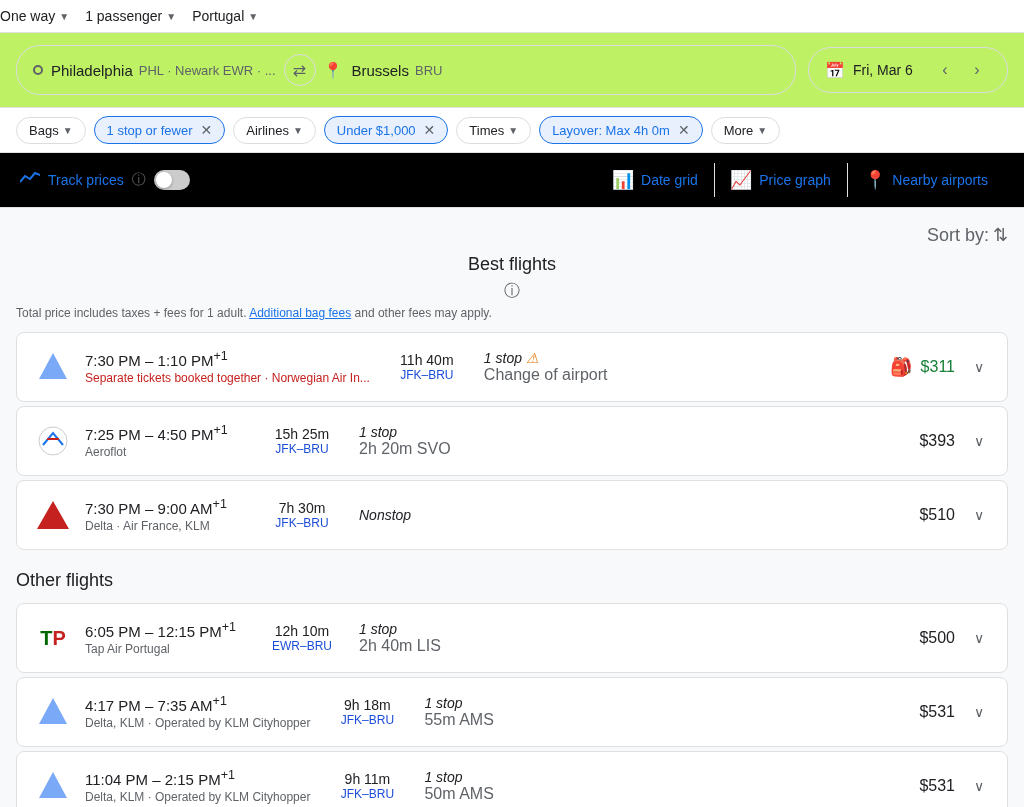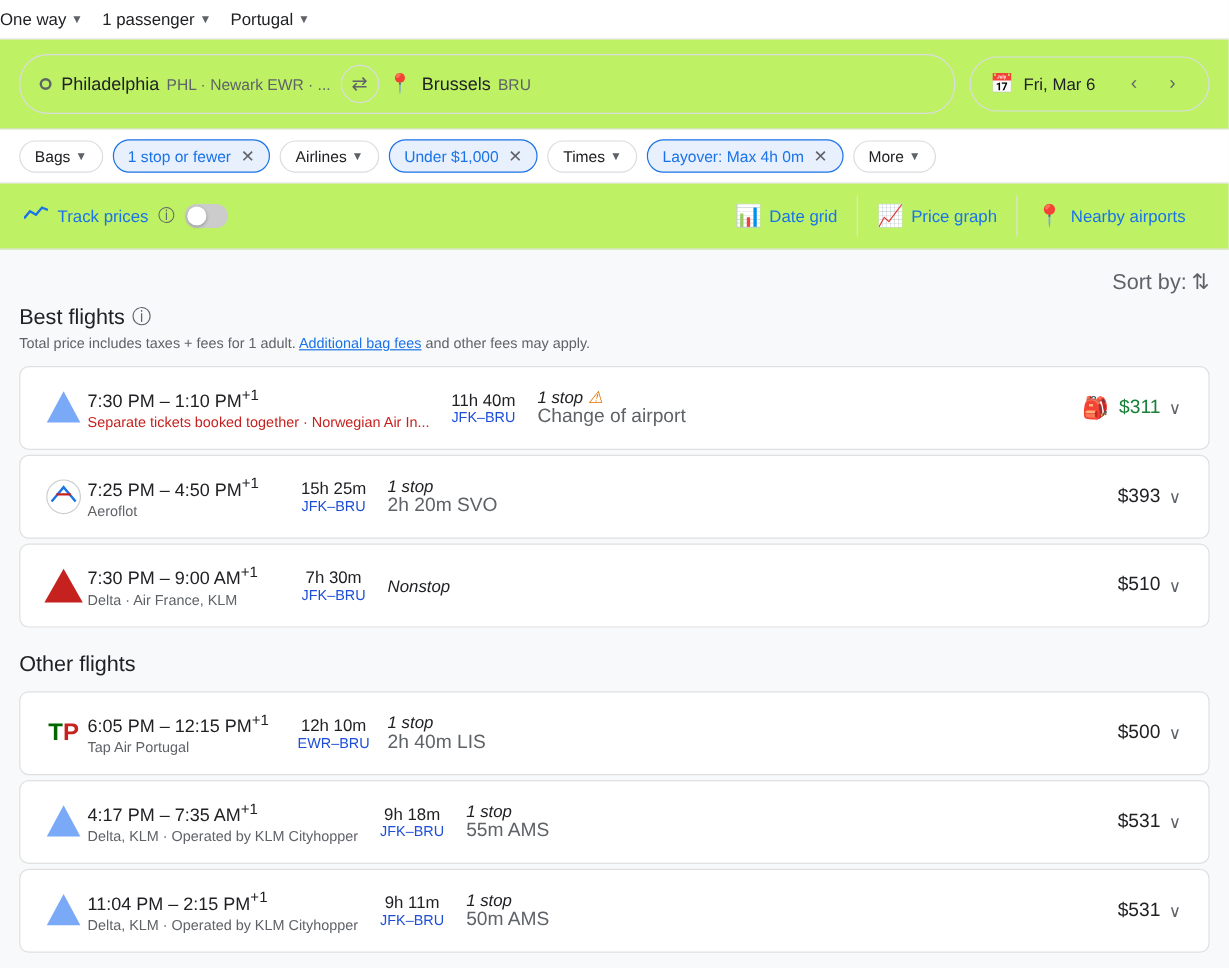--- a/index.html
+++ b/index.html
@@ -20,39 +20,39 @@
     .cal-icon { color: #1a73e8; font-size: 16px; }
     .date-nav { display: flex; gap: 4px; margin-left: auto; }
     .date-nav-btn { width: 28px; height: 28px; border: none; background: none; cursor: pointer; color: #5f6368; font-size: 16px; display: flex; align-items: center; justify-content: center; border-radius: 50%; }
 
     .filters-bar { background: #fff; padding: 8px 16px; display: flex; align-items: center; gap: 8px; flex-wrap: wrap; border-bottom: 1px solid #e0e0e0; }
     .filter-chip { display: flex; align-items: center; gap: 4px; border: 1px solid #dadce0; border-radius: 16px; padding: 5px 12px; cursor: pointer; font-size: 13px; color: #202124; background: #fff; white-space: nowrap; }
     .filter-chip.active { background: #e8f0fe; border-color: #1a73e8; color: #1a73e8; }
     .filter-chip .x-btn { margin-left: 4px; color: #5f6368; font-size: 14px; cursor: pointer; }
     .filter-chip .chevron { color: #5f6368; font-size: 10px; }
 
-    .tools-bar { background: #bef264; padding: 10px 20px; display: flex; align-items: center; justify-content: space-between; border-bottom: 1px solid #e0e0e0; }
+    .tools-bar { background: #000000; padding: 10px 20px; display: flex; align-items: center; justify-content: space-between; border-bottom: 1px solid #e0e0e0; }
     .track-prices { display: flex; align-items: center; gap: 8px; color: #1a73e8; font-size: 14px; }
     .track-icon { color: #1a73e8; font-size: 16px; }
     .info-icon { color: #5f6368; font-size: 14px; cursor: pointer; }
     .toggle { width: 36px; height: 20px; background: #ccc; border-radius: 10px; cursor: pointer; position: relative; }
     .toggle-knob { width: 16px; height: 16px; background: #fff; border-radius: 50%; position: absolute; top: 2px; left: 2px; box-shadow: 0 1px 3px rgba(0,0,0,0.3); }
     .view-options { display: flex; align-items: center; gap: 0; }
     .view-option { display: flex; align-items: center; gap: 6px; padding: 6px 16px; cursor: pointer; color: #1a73e8; font-size: 14px; border-left: 1px solid #e0e0e0; }
     .view-option:first-child { border-left: none; }
     .view-option-icon { font-size: 18px; }
 
     .main-content { padding: 16px; max-width: 1024px; margin: 0 auto; }
-    .section-title { font-size: 18px; font-weight: 500; color: #202124; margin-bottom: 4px; display: flex; align-items: center; gap: 6px; }
+    .section-title { font-size: 18px; font-weight: 500; color: #202124; margin-bottom: 4px; display: flex; align-items: center; gap: 6px; flex-direction: column; }
     .section-subtitle { font-size: 12px; color: #5f6368; margin-bottom: 12px; }
     .section-subtitle a { color: #1a73e8; text-decoration: underline; }
     .sort-bar { display: flex; justify-content: flex-end; align-items: center; gap: 4px; margin-bottom: 8px; font-size: 18px; color: #5f6368; }
     .sort-icon { cursor: pointer; }
 
-    .flight-card { background: #fff; border: 1px solid #e0e0e0; border-radius: 8px; margin-bottom: 4px; display: flex; align-items: center; padding: 14px 16px; cursor: pointer; position: relative; }
+    .flight-card { background: #fff; border: 1px solid #e0e0e0; border-radius: 8px; margin-bottom: 4px; display: flex; align-items: center; padding: 14px 16px; gap: 12px; cursor: pointer; position: relative; }
     .airline-logo { width: 40px; height: 40px; display: flex; align-items: center; justify-content: center; flex-shrink: 0; }
     .airline-logo svg { width: 36px; height: 36px; }
     .flight-times { min-width: 160px; }
     .flight-time { font-size: 15px; font-weight: 500; color: #202124; }
     .flight-airline { font-size: 12px; color: #5f6368; margin-top: 2px; }
     .flight-airline.red { color: #c5221f; }
     .flight-duration { min-width: 90px; text-align: center; }
     .duration-time { font-size: 14px; color: #202124; font-weight: 400; }
     .duration-route { font-size: 12px; color: #1d4ed8; }
     .flight-stops { min-width: 120px; }

